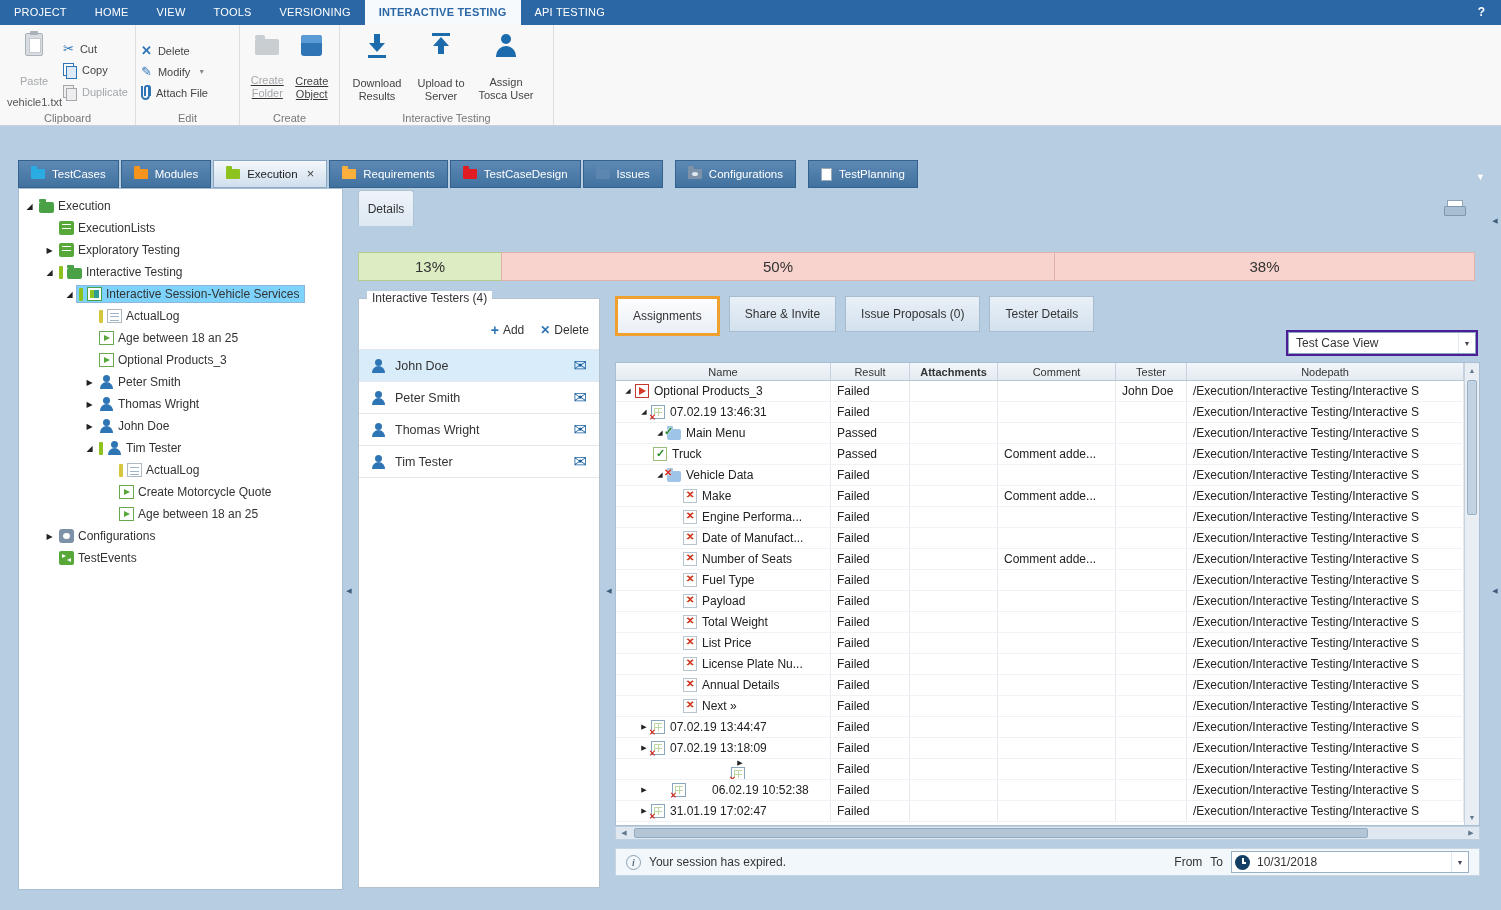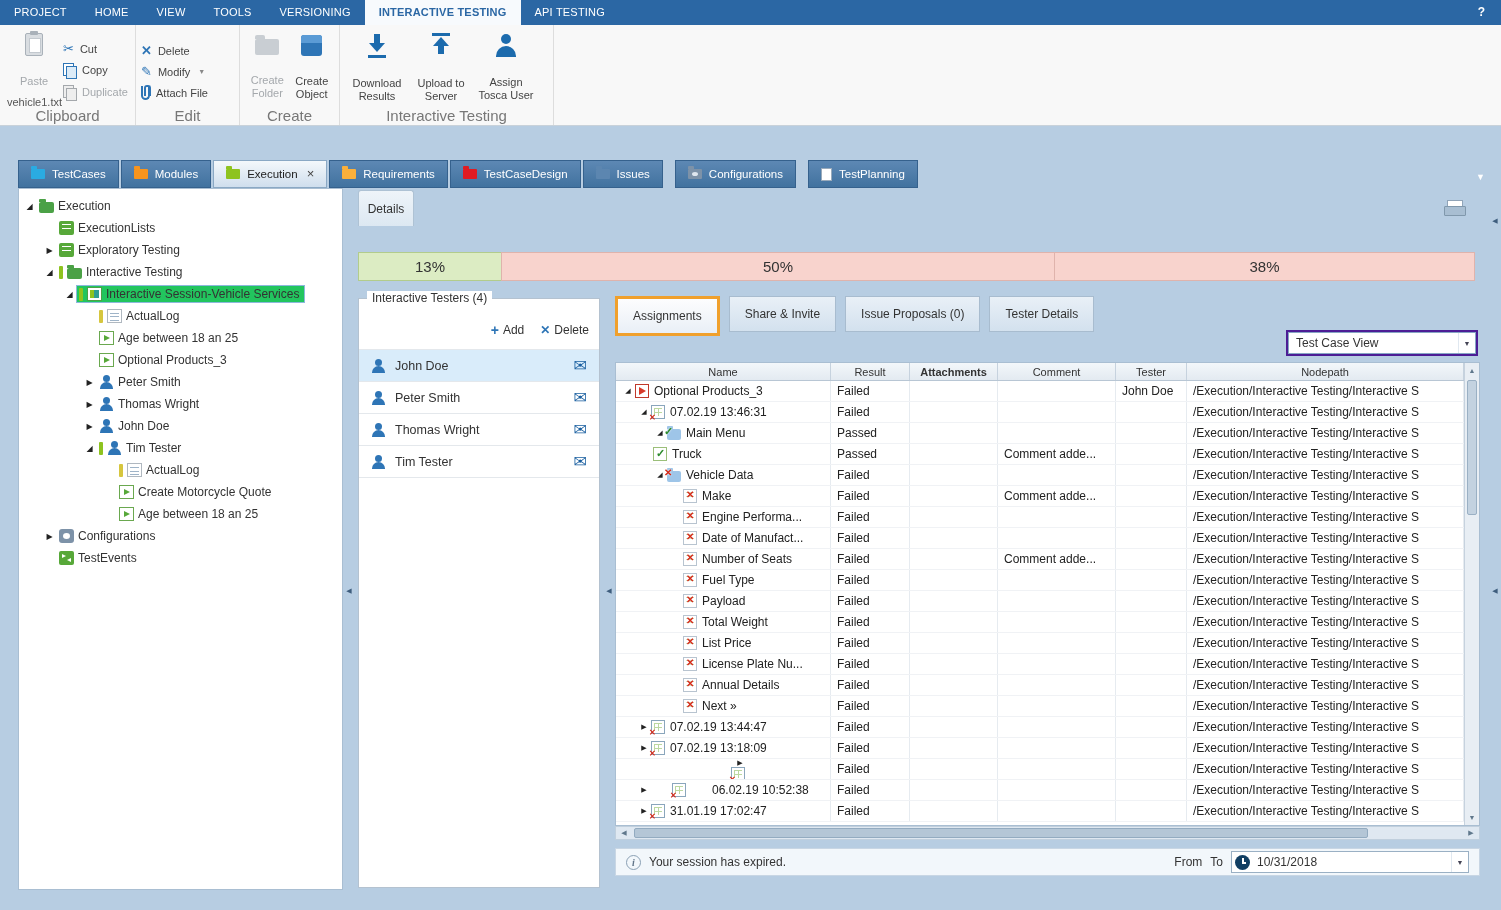--- a/index.html
+++ b/index.html
@@ -9,21 +9,21 @@
 
   
   .menubar { position:absolute; top:0; left:0; right:0; height:25px; background:#2b67a4; display:flex; align-items:stretch; }
   .menu-item { color:#fff; font-size:11px; line-height:25px; padding:0 14px; letter-spacing:.2px; cursor:default; }
   .menu-item.active { background:#f7fafd; color:#2b67a4; font-weight:bold; }
   .menu-help { margin-left:auto; color:#fff; line-height:25px; padding:0 16px; font-weight:bold; font-size:12px; }
 
   
   .ribbon { position:absolute; top:25px; left:0; right:0; height:101px; background:#f8f8f8; border-bottom:1px solid #c9d2da; display:flex; }
   .ribbon-group { position:relative; border-right:1px solid #dddddd; padding:3px 5px 16px; }
-  .group-label { position:absolute; bottom:1px; left:0; right:0; text-align:center; font-size:15px; color:#777; }
+  .group-label { position:absolute; bottom:1px; left:0; right:0; text-align:center; font-size:11px; color:#777; }
   .rg-row { display:flex; align-items:flex-start; }
   .big-btn { display:flex; flex-direction:column; align-items:center; width:58px; padding:5px 1px 2px; font-size:11px; color:#444; text-align:center; line-height:1.2; min-height:76px; }
   .big-btn .bb-label { margin-top:19px; }
   .big-btn.disabled { color:#a4a8ac; }
   .small-col { display:flex; flex-direction:column; gap:8px; padding-top:14px; }
   .small-btn { display:flex; align-items:center; gap:6px; font-size:11px; color:#444; white-space:nowrap; }
   .small-btn.disabled { color:#a4a8ac; }
   .file-line { position:absolute; left:7px; bottom:17px; font-size:11px; color:#555; }
   .glyph-ico { font-size:13px; line-height:13px; color:#2e75b6; }
   .tiny-arrow { font-size:7px; color:#888; margin-left:2px; }
@@ -65,21 +65,21 @@
   .tab-folder.doc::before { display:none; }
   .tab-folder.config::after { content:""; position:absolute; inset:3px 4px; border-radius:50%; background:#dfe7ef; }
   .tab-close { margin-left:9px; color:#444; font-size:13px; line-height:10px; cursor:pointer; }
   .strip-chevron { margin-left:auto; color:#fff; font-size:9px; padding:0 6px 6px; cursor:pointer; }
 
   
   .tree-panel { position:absolute; left:18px; top:188px; width:325px; bottom:20px; background:#fff; border:1px solid #a9bed2; padding-top:6px; overflow:hidden; }
   .tree-row { display:flex; align-items:center; height:22px; white-space:nowrap; }
   .exp { width:13px; flex:none; font-size:8px; color:#222; text-align:center; }
   .row-inner { display:flex; align-items:center; gap:4px; padding:1px 5px 1px 2px; border:1px solid transparent; }
-  .row-inner.selected { background:#22c55e; border-color:#8db8dc; }
+  .row-inner.selected { background:#7dd3fc; border-color:#8db8dc; }
   .t-bar { width:4px; height:13px; flex:none; border-radius:1px; }
   .t-ico { width:15px; height:14px; position:relative; display:inline-block; flex:none; }
   .t-folder { background:#4ba146; border-radius:2px; height:11px; margin-top:3px; }
   .t-folder::before { content:""; position:absolute; top:-3px; left:0; width:7px; height:3px; background:#4ba146; border-radius:1px 1px 0 0; }
   .t-list { background:#57a839; border-radius:2px; }
   .t-list::after { content:""; position:absolute; left:3px; right:3px; top:3px; height:8px;
     background:repeating-linear-gradient(to bottom,#fff 0 1.5px,transparent 1.5px 4px); }
   .t-play { background:#fff; border:1px solid #6aa84f; }
   .t-play::before { content:""; position:absolute; left:4px; top:3px; border-top:3.5px solid transparent; border-bottom:3.5px solid transparent; border-left:6px solid #57a839; }
   .t-log { background:#fff; border:1px solid #b0b8c0; }
@@ -240,21 +240,21 @@
           <span class="tiny-arrow">▼</span>
         </div>
         <div class="small-btn">
           <span class="ico-clip"></span>
           <span>Attach File</span>
         </div>
       </div>
       <div class="group-label">Edit</div>
     </div>
 
-    <div class="ribbon-group" style="width:100px;">
+    <div class="ribbon-group" style="width:100px;text-decoration:underline;">
       <div class="rg-row">
         <div class="big-btn disabled" style="width:46px;">
           <span class="ico-folder-gray"></span>
           <span class="bb-label">Create Folder</span>
         </div>
         <div class="big-btn" style="width:46px;">
           <span class="ico-cube"></span>
           <span class="bb-label">Create Object</span>
         </div>
       </div>

